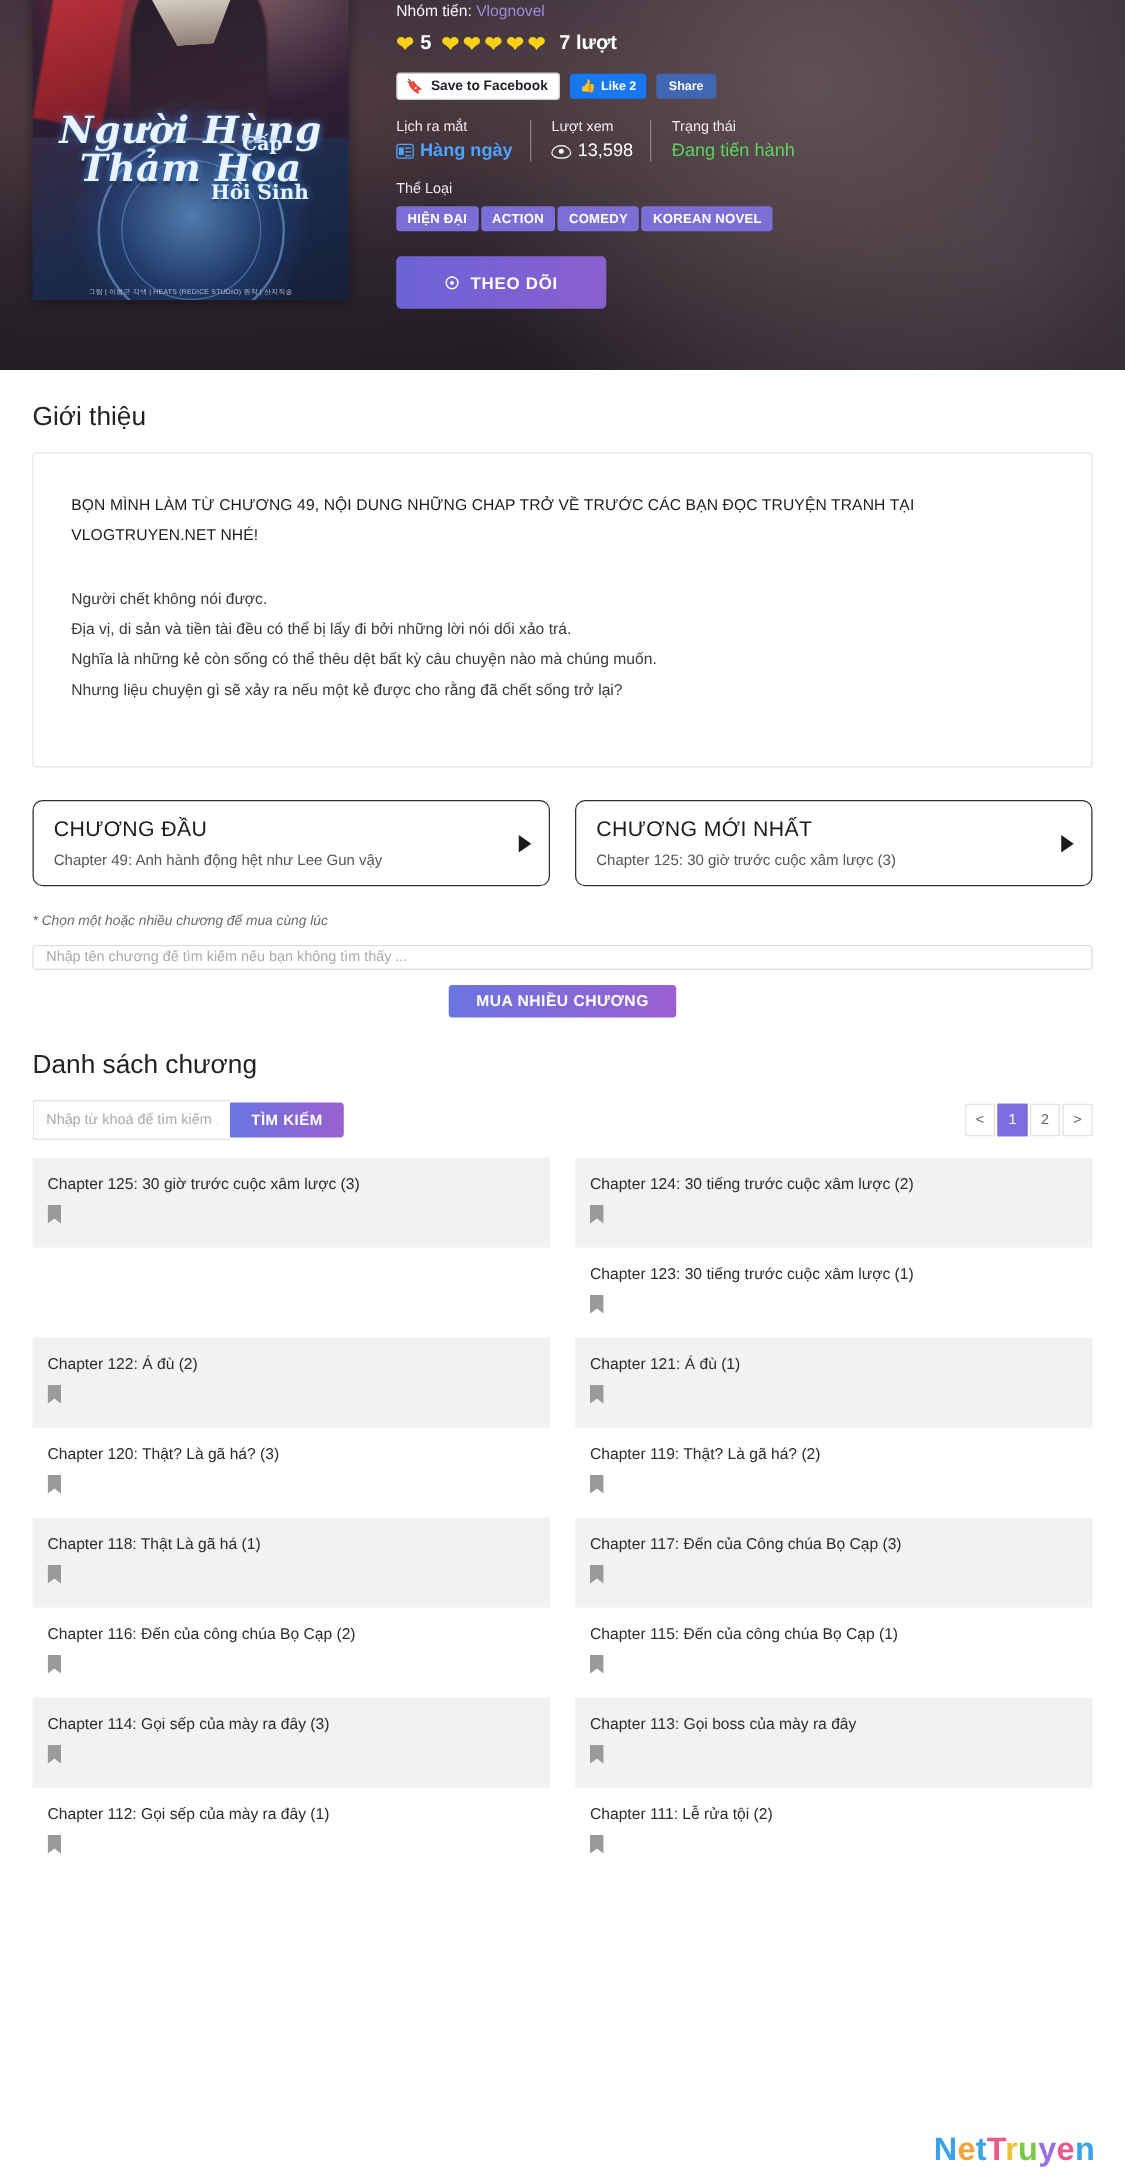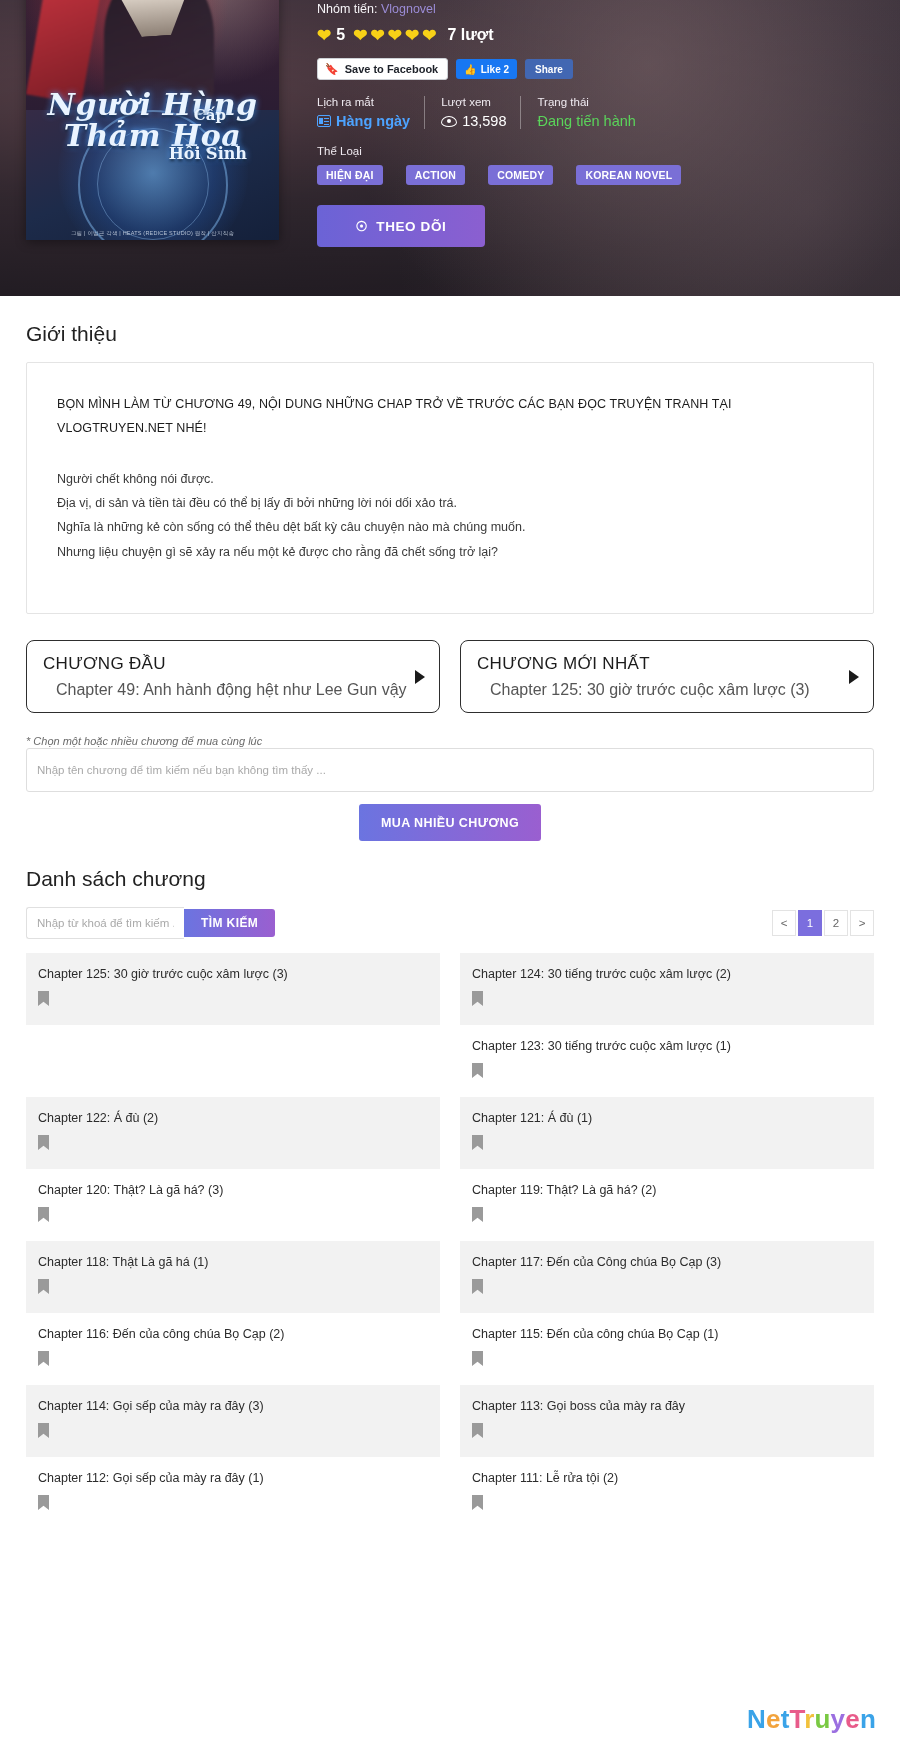--- a/index.html
+++ b/index.html
@@ -169,21 +169,21 @@
     display:inline-block; width: 16px; height: 11px; border: 1.6px solid #fff;
     border-radius: 50% 50% 50% 50% / 60% 60% 40% 40%;
     position: relative;
   }
   .ico-eye::after {
     content:""; position:absolute; left:50%; top:50%; transform:translate(-50%,-50%);
     width: 4px; height: 4px; border-radius:50%; background:#fff;
   }
 
   .genre-cap { margin-top: 16px; font-size: 11.5px; color:#efeaf0; }
-  .genres { margin-top: 8px; display:flex; gap: 23px; flex-wrap: wrap; }
+  .genres { margin-top: 8px; display:flex; gap: 2px; flex-wrap: wrap; }
   .genre {
     background: #7a6fd6; color:#fff; font-size: 10.5px; font-weight: 700;
     padding: 4px 9px; border-radius: 3px; letter-spacing: .2px;
   }
   .follow-btn {
     margin-top: 20px;
     width: 168px; height: 42px;
     background: linear-gradient(90deg,#6b63d6 0%, #8b5fd0 100%);
     color:#fff; border:none; border-radius: 4px;
     font-size: 13.5px; font-weight: 700; letter-spacing: .6px;
@@ -208,39 +208,39 @@
   }
   .intro-body { margin-top: 26px; font-size: 12.5px; color:#3a3a3a; line-height: 1.95; }
 
   .chap-nav { margin-top: 26px; display:flex; gap: 20px; }
   .chap-card {
     flex: 1; border: 1.5px solid #2e2e2e; border-radius: 8px;
     padding: 13px 16px; position: relative; min-height: 66px;
     background: #fff; cursor: pointer;
   }
   .chap-card .t { font-size: 17px; color:#1b1b1b; letter-spacing:.3px; }
-  .chap-card .s { margin-top: 7px; font-size: 16px; color:#555;margin-left:13px; }
+  .chap-card .s { margin-top: 7px; font-size: 12px; color:#555; }
   .chap-card .arrow {
     position:absolute; right: 14px; top: 50%; transform: translateY(-50%);
     width: 0; height: 0; border-left: 10px solid #1b1b1b;
     border-top: 7px solid transparent; border-bottom: 7px solid transparent;
   }
 
   .buy-note { margin-top: 22px; font-size: 11px; font-style: italic; color:#6a6a6a; }
   .buy-input {
-    margin-top: 1px; width: 100%; height: 44px;
+    margin-top: 13px; width: 100%; height: 20px;
     border: 1px solid #dedede; border-radius: 3px;
     padding: 0 10px; font-size: 11.5px; color:#777;
     font-family: "Liberation Sans", sans-serif;
     background:#fff;
   }
   .buy-input::placeholder { color:#a9a9a9; }
   .buy-btn-wrap { display:flex; justify-content:center; margin-top: 12px; }
   .buy-btn {
-    height: 37px; padding: 0 22px;
+    height: 26px; padding: 0 22px;
     background: linear-gradient(90deg,#6b74e0 0%, #9a5fd0 100%);
     color:#fff; border:none; border-radius: 3px;
     font-size: 12.5px; font-weight: 700; letter-spacing:.4px; cursor:pointer;
   }
 
   .list-head { margin-top: 28px; }
   .list-controls { margin-top: 12px; display:flex; align-items:center; }
   .search-input {
     width: 158px; height: 32px; border:1px solid #e0e0e0; border-right:none;
     border-radius: 3px 0 0 3px; padding: 0 10px; font-size: 11.5px; color:#888;

